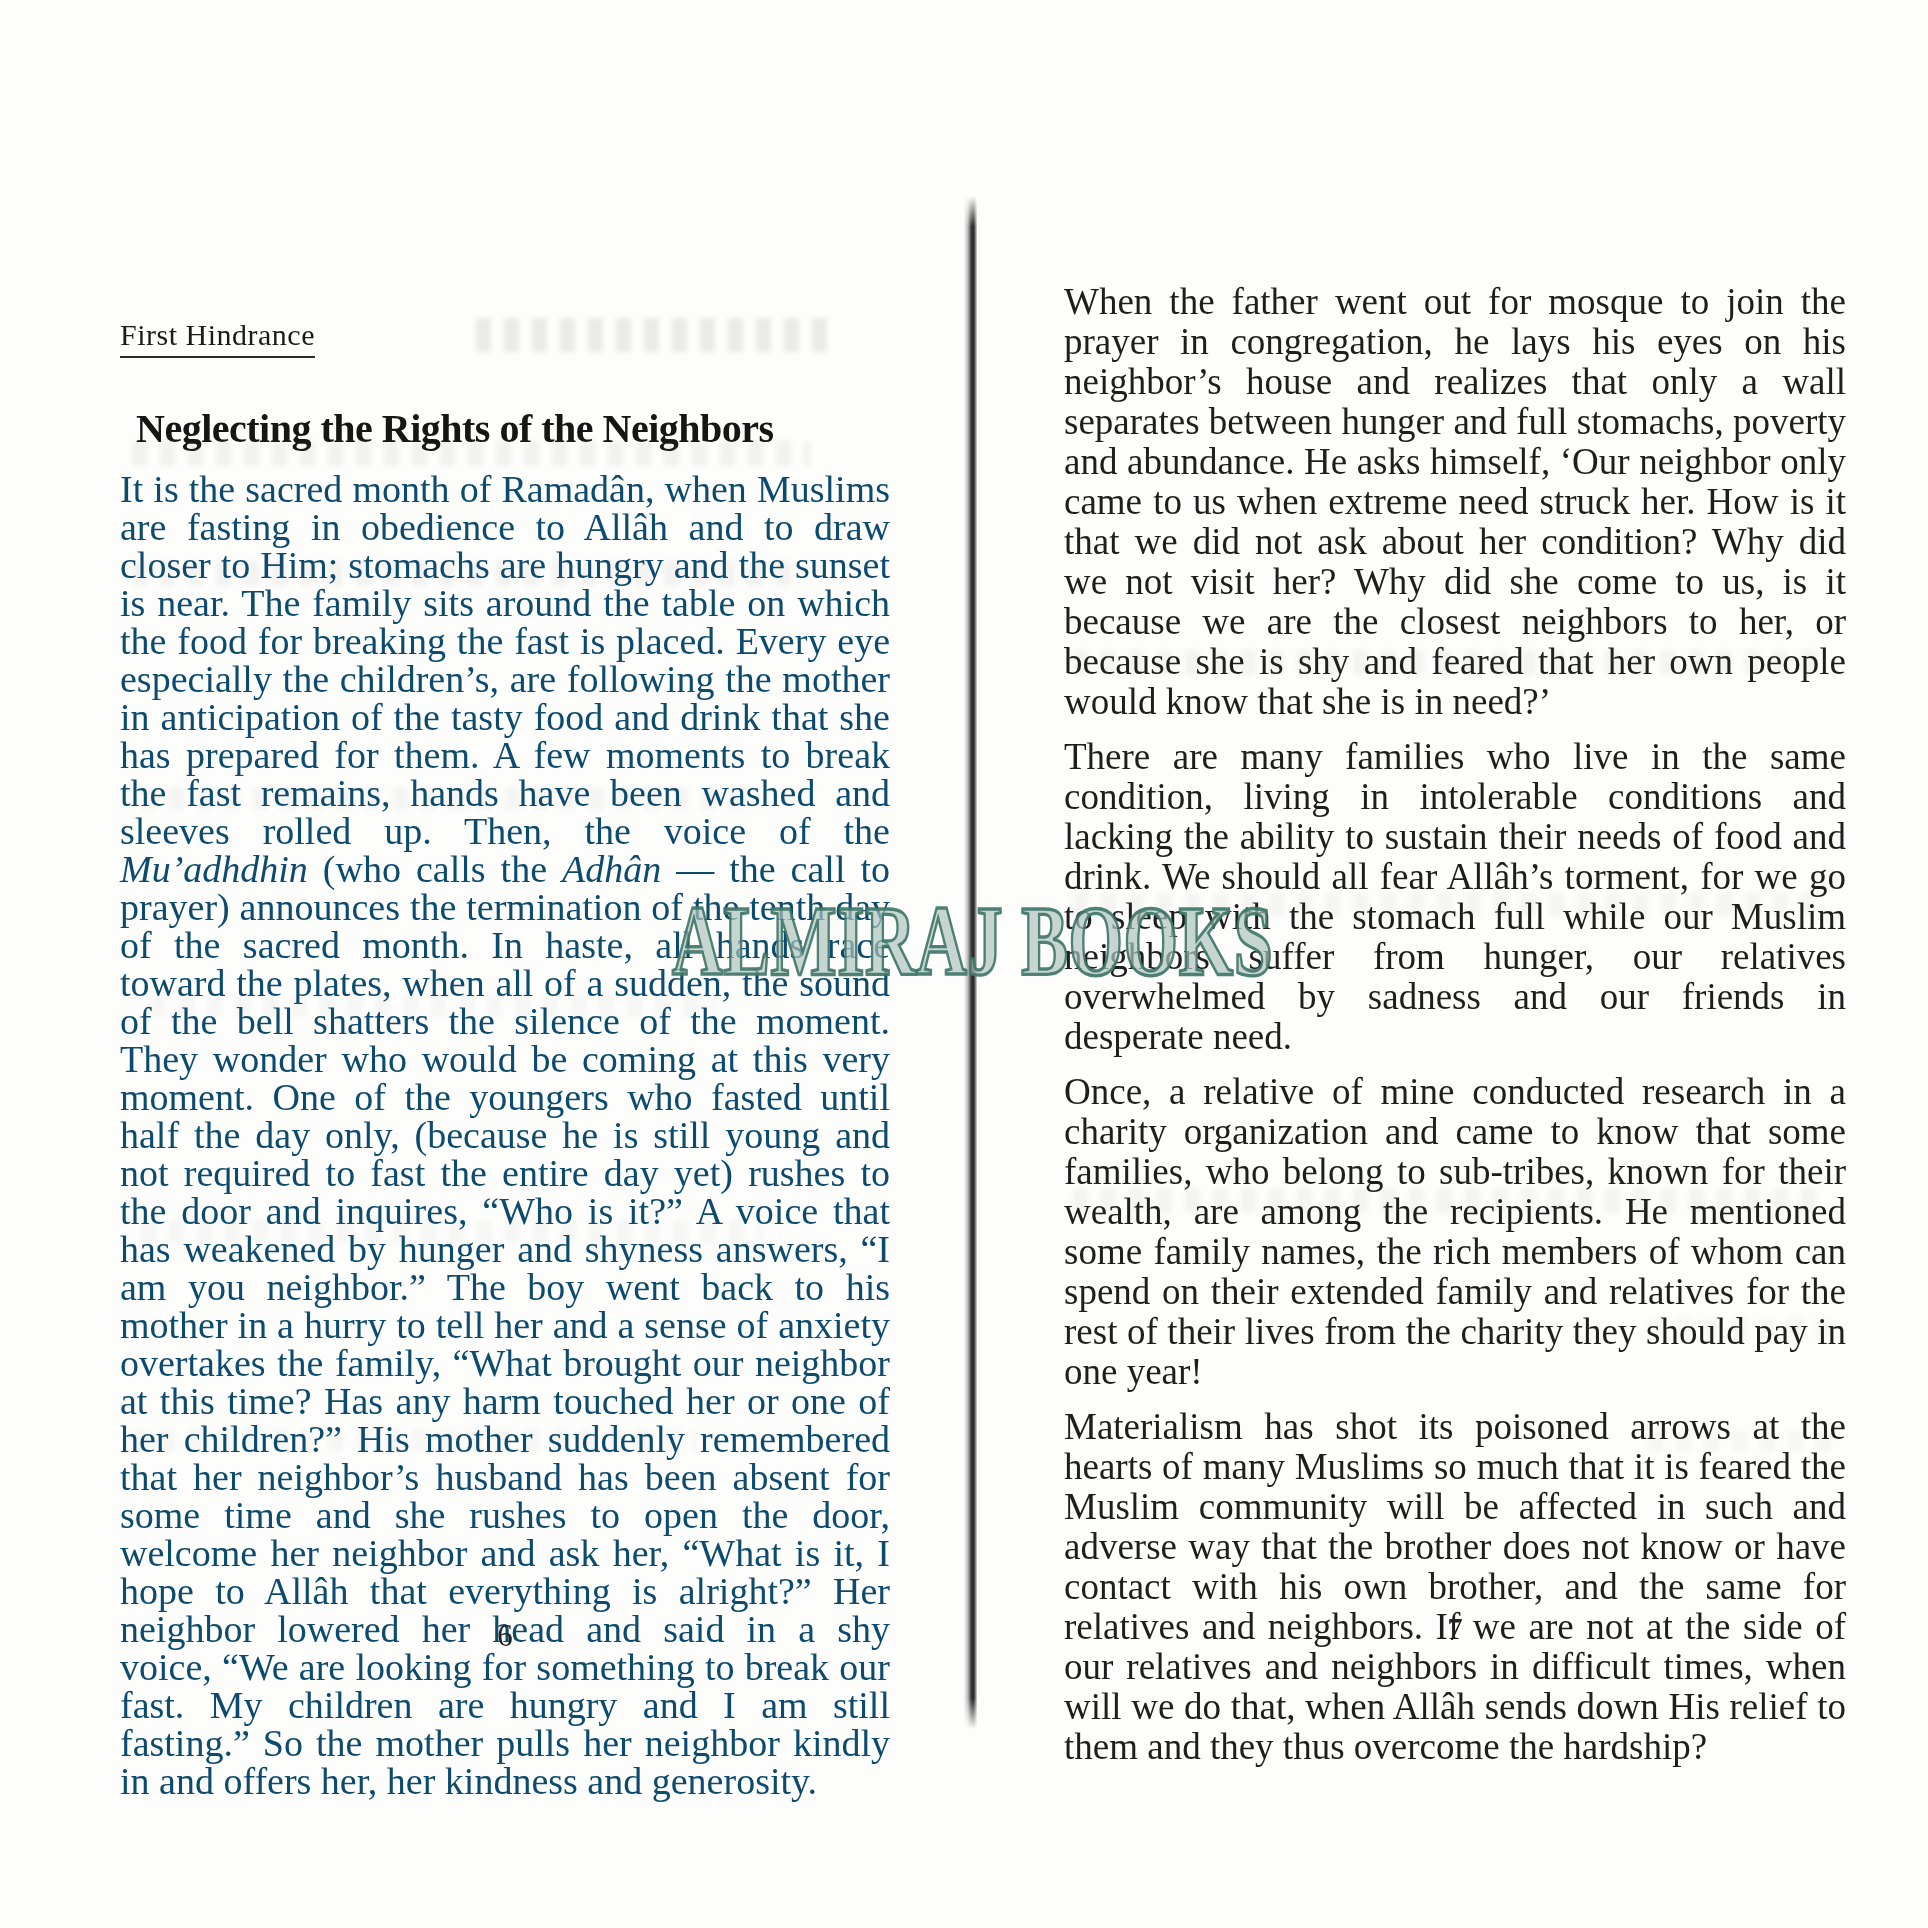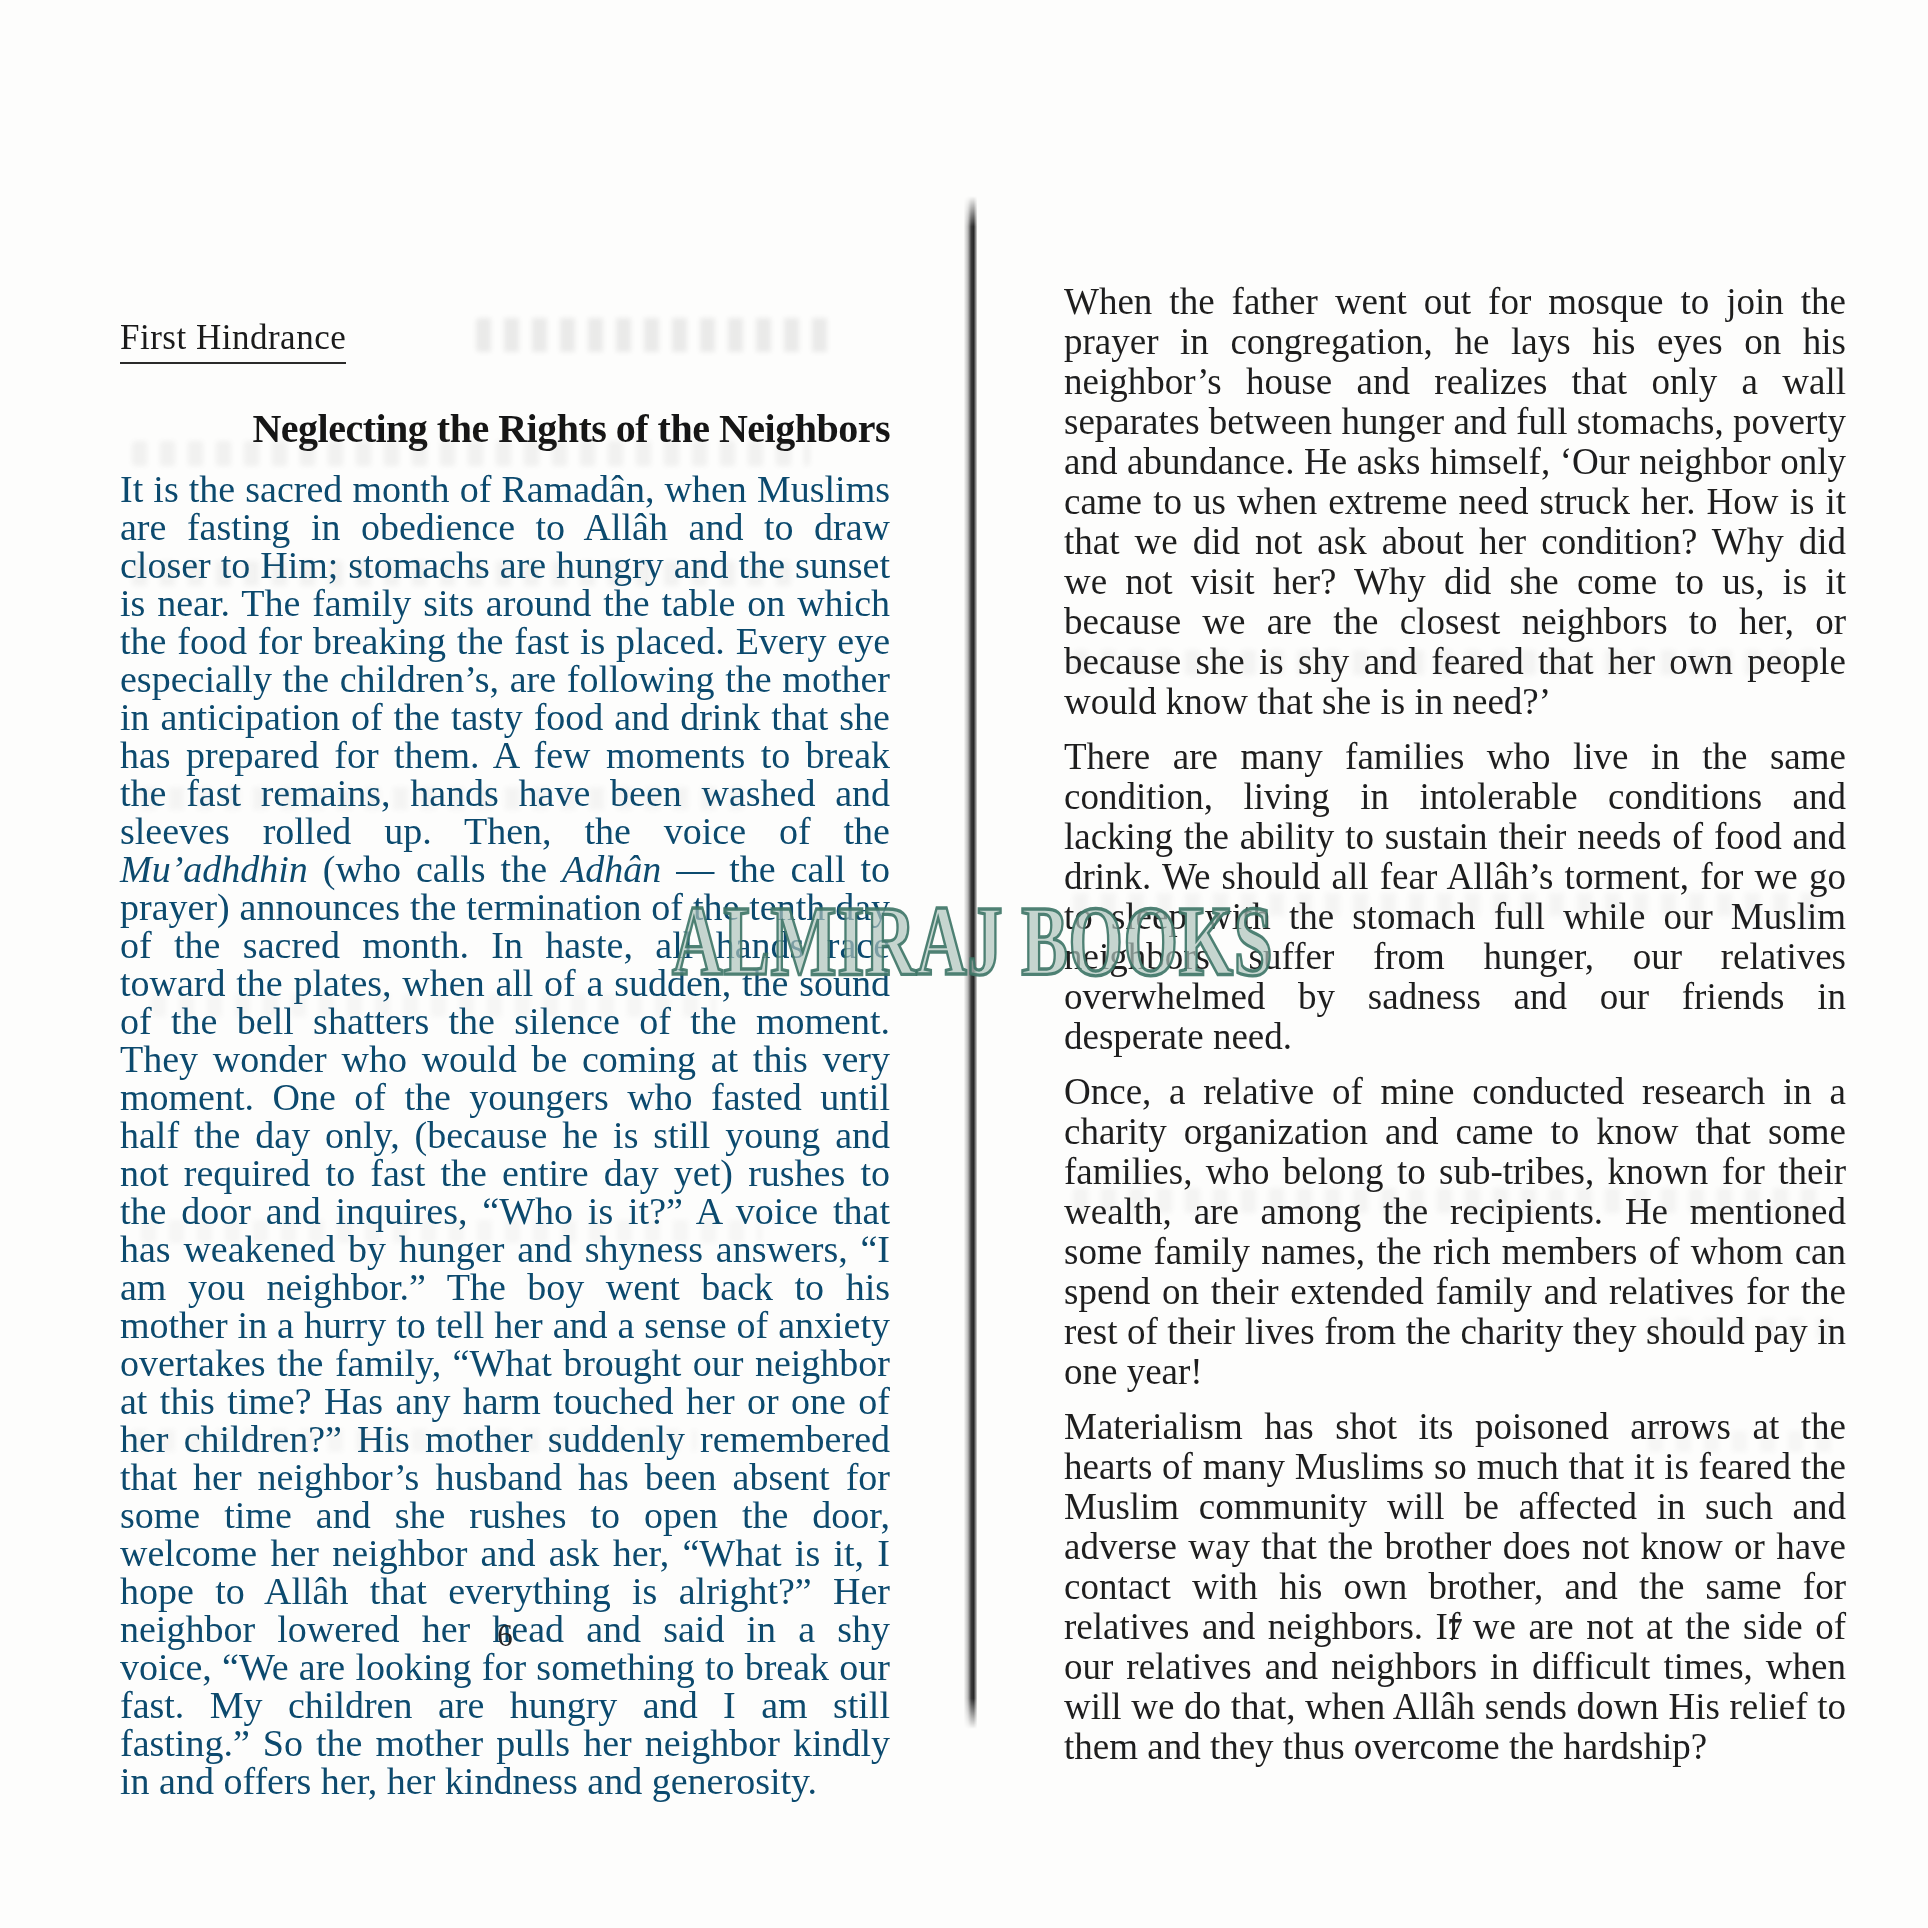--- a/index.html
+++ b/index.html
@@ -15,32 +15,32 @@
     overflow: hidden;
     font-family: "Liberation Serif", "DejaVu Serif", serif;
     color: #1e1e1e;
   }
 
   
   .section-label {
     position: absolute;
     left: 120px;
     top: 318px;
-    font-size: 35px;
+    font-size: 30px;
     letter-spacing: 0.5px;
     color: #1b1b1b;
     border-bottom: 2.8px solid #2a2a2a;
     padding-bottom: 3.8px;
   }
   .left-title {
     position: absolute;
-    left: 120px;
+    left: 136px;
     top: 405px;
     width: 770px;
-    text-align: right;
+    text-align: left;
     font-weight: bold;
     font-size: 40px;
     letter-spacing: -0.5px;
     color: #161616;
   }
   .left-body {
     position: absolute;
     left: 120px;
     top: 470px;
     width: 770px;

